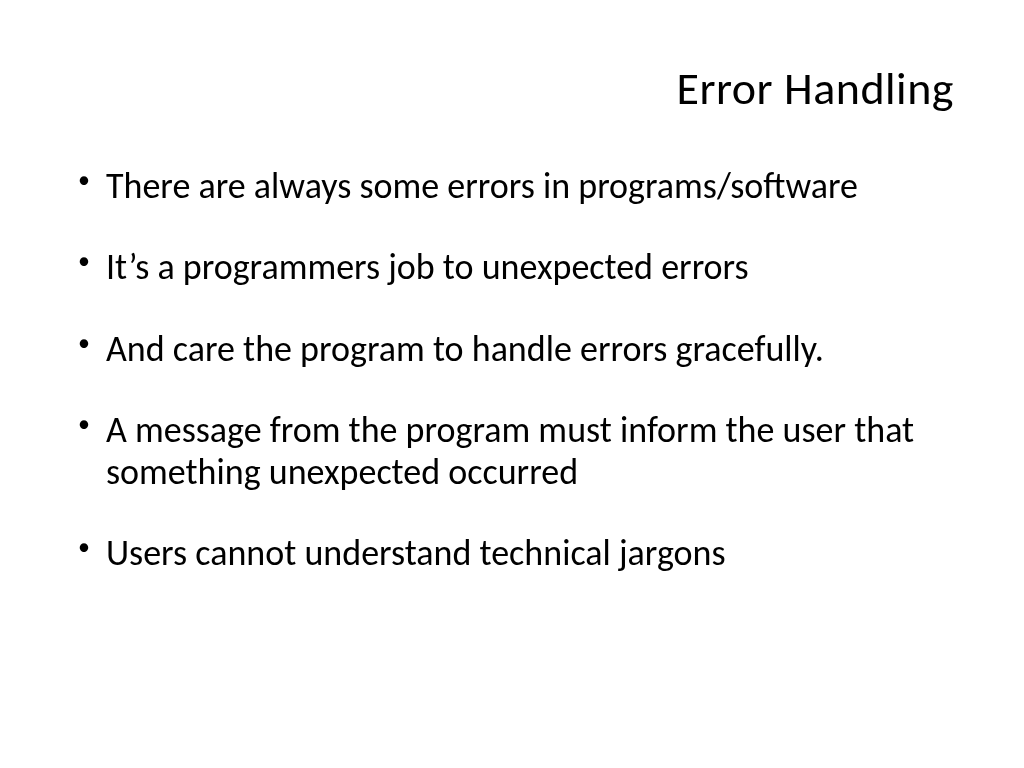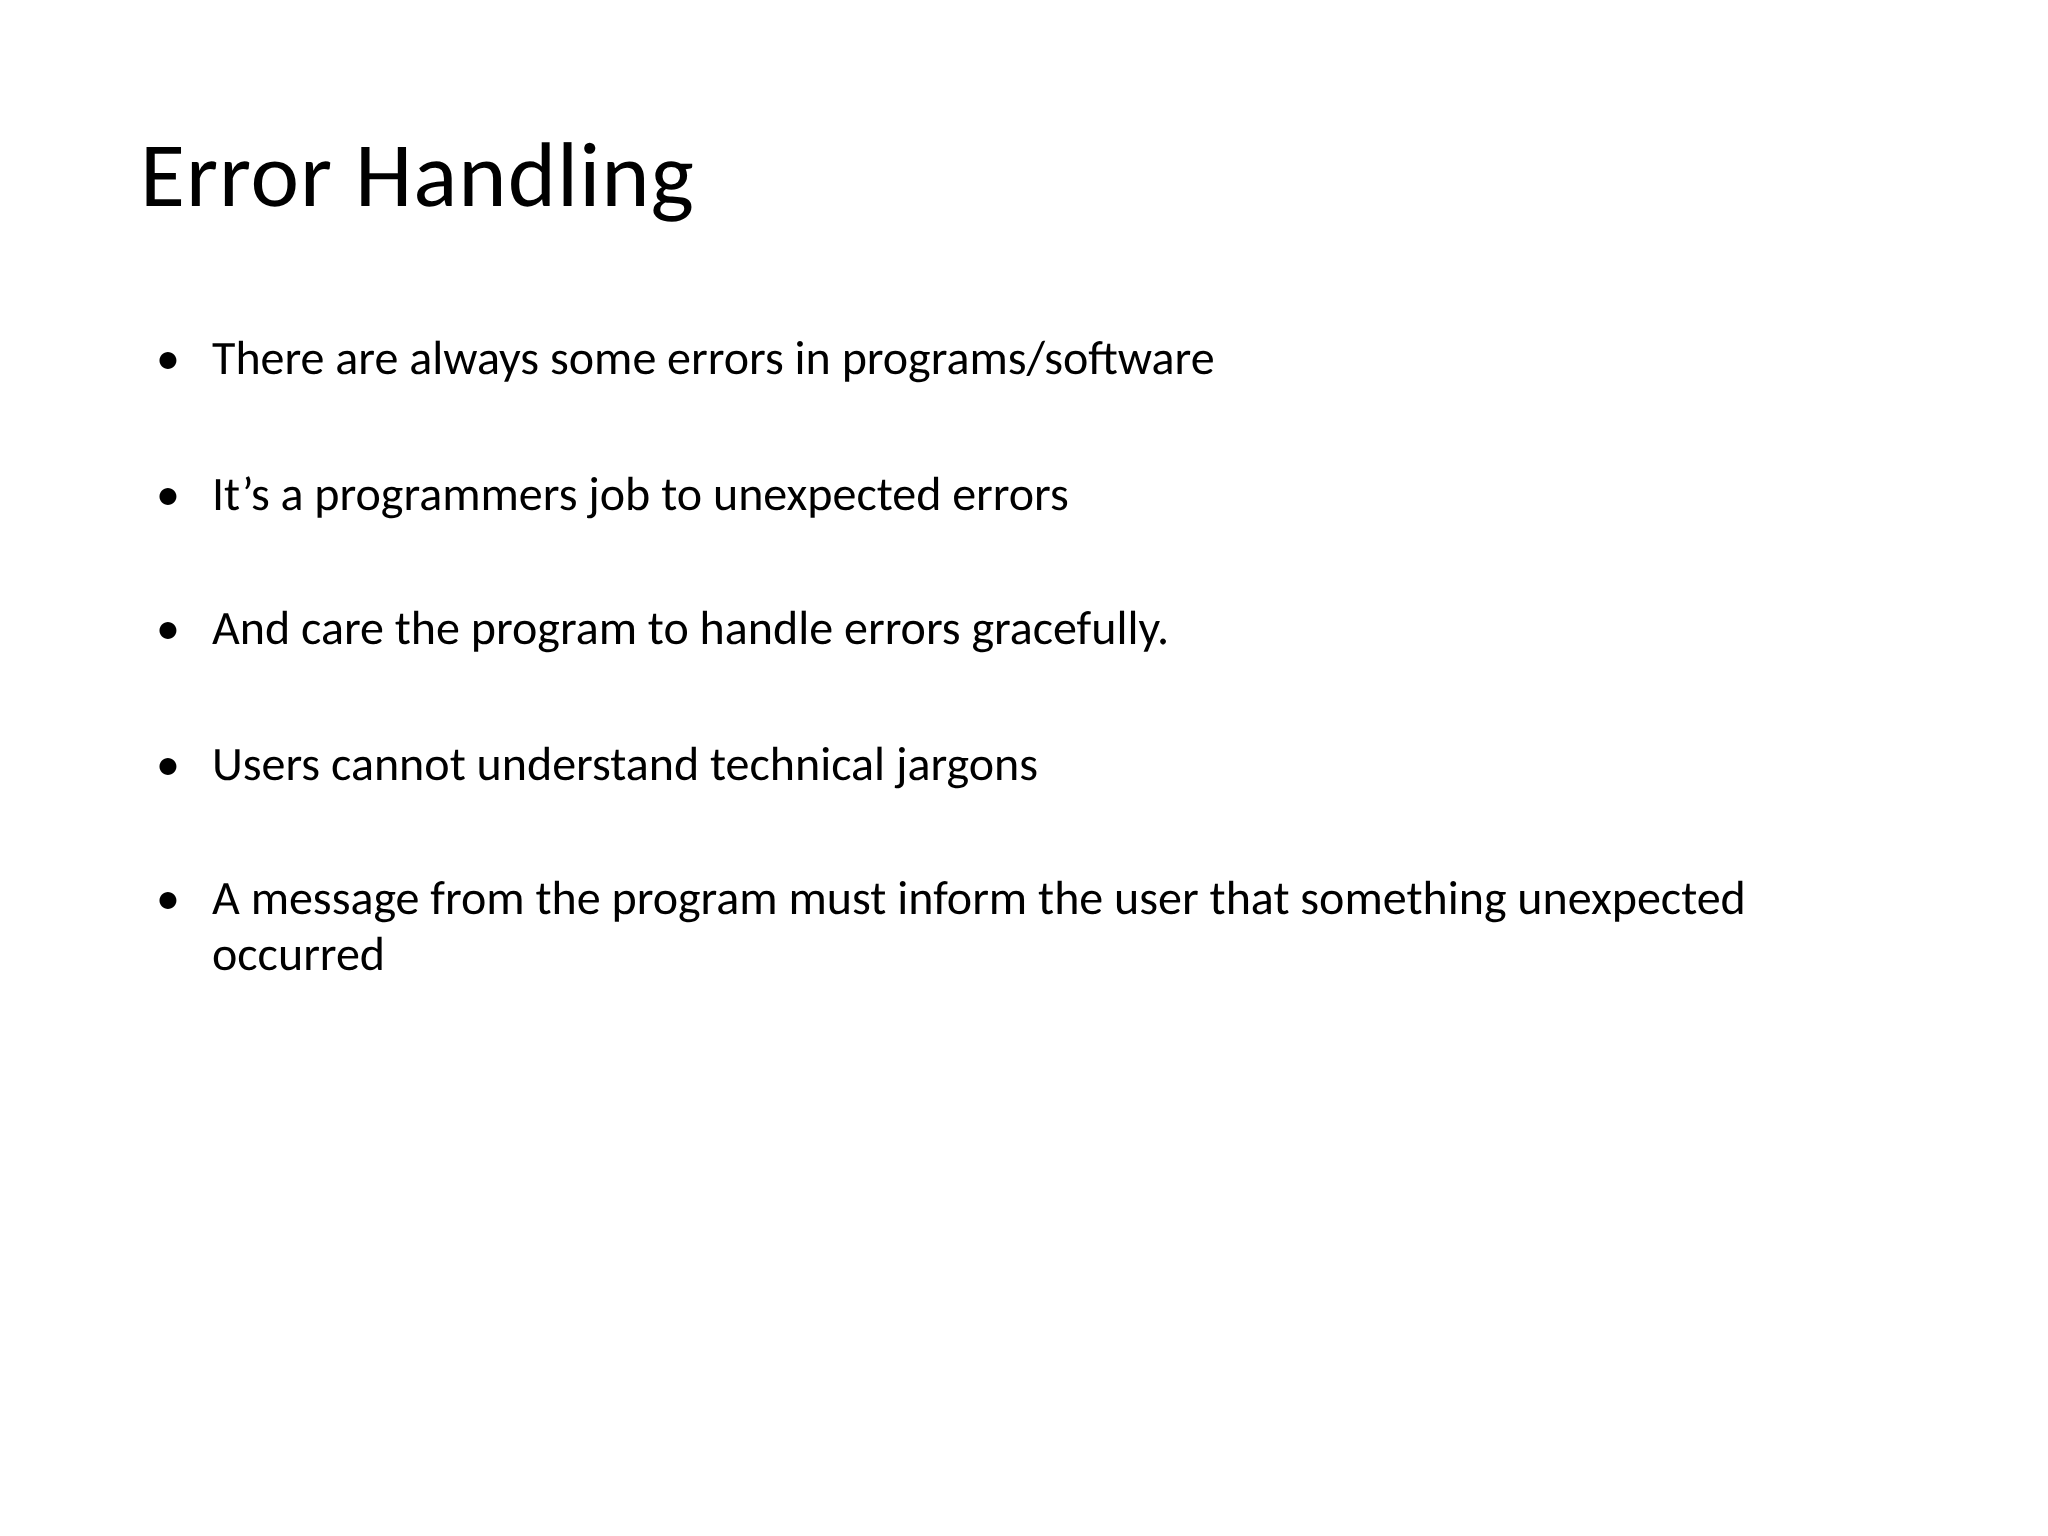--- a/index.html
+++ b/index.html
@@ -16,31 +16,31 @@
       overflow: hidden;
     }
     .slide {
       width: 100%;
       height: 100%;
       padding: 40px 70px 40px 70px;
     }
     .title {
       font-size: 46px;
       font-weight: 400;
-      text-align: left;
+      text-align: right;
       margin-top: 20px;
       margin-bottom: 50px;
       letter-spacing: 0.5px;
     }
     .bullets {
       list-style: none;
       padding-left: 0;
     }
     .bullets li {
-      font-size: 24px;
+      font-size: 36px;
       line-height: 1.15;
       margin-bottom: 40px;
       padding-left: 36px;
       position: relative;
       font-weight: 400;
     }
     .bullets li::before {
       content: "•";
       position: absolute;
       left: 8px;
@@ -50,16 +50,16 @@
   </style>
 </head>
 <body>
 
 <div class="slide">
   <h1 class="title">Error Handling</h1>
   <ul class="bullets">
     <li>There are always some errors in programs/software</li>
     <li>It’s a programmers job to unexpected errors</li>
     <li>And care the program to handle errors gracefully.</li>
+    <li>A message from the program must inform the user that something unexpected occurred</li>
     <li>Users cannot understand technical jargons</li>
-    <li>A message from the program must inform the user that something unexpected occurred</li>
   </ul>
 </div>
 
 </body></html>

